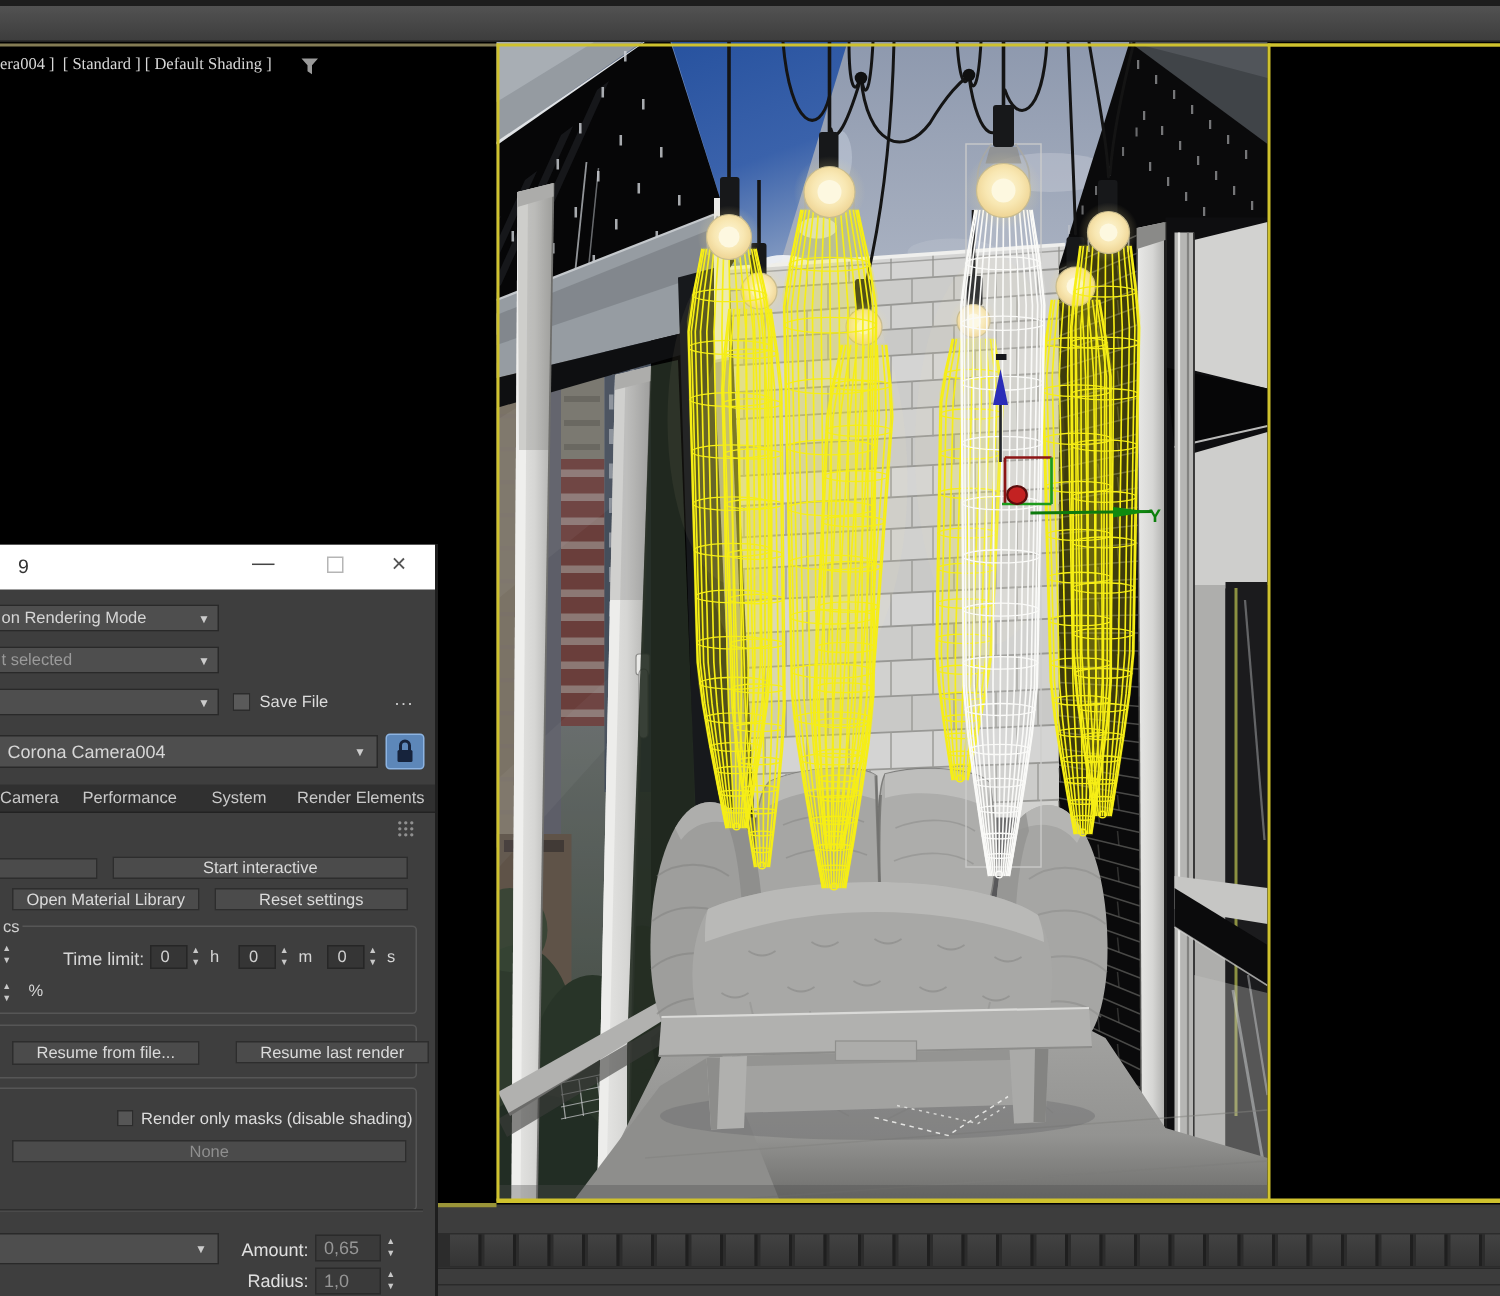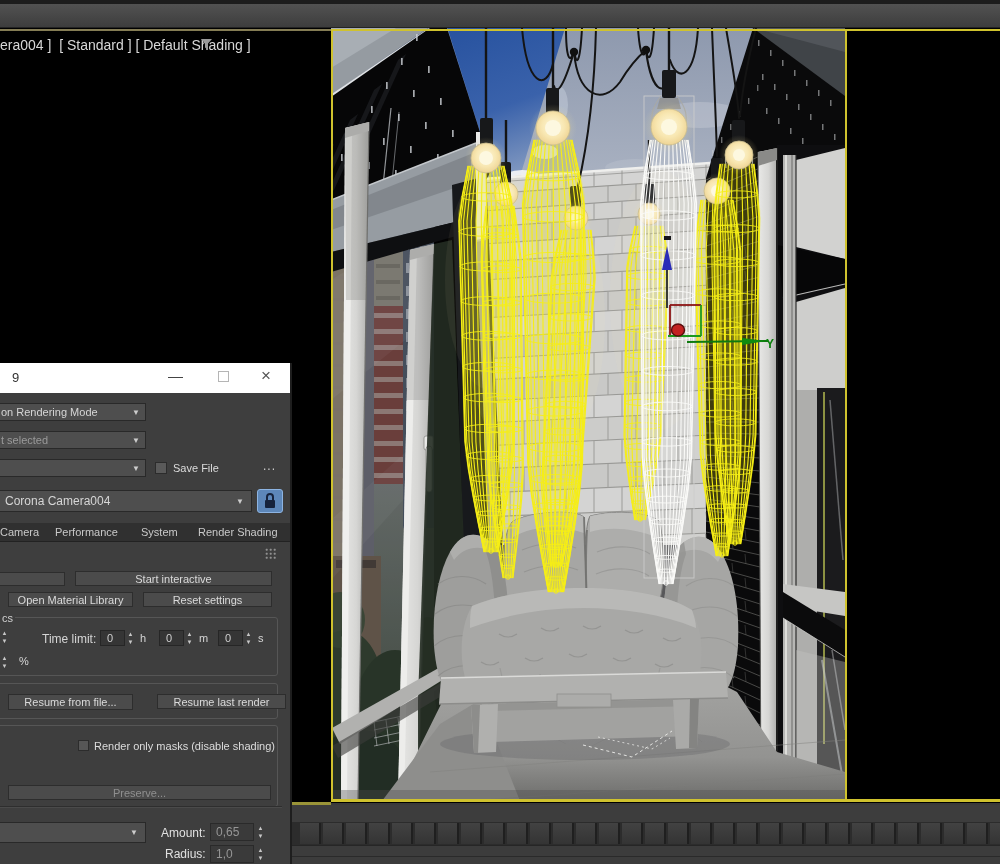--- a/index.html
+++ b/index.html
@@ -1,20 +1,20 @@
 <!DOCTYPE html>
 <html><head><meta charset="utf-8"><style>
 *{margin:0;padding:0;box-sizing:border-box}
 body{width:1000px;height:864px;overflow:hidden;background:#3a3a3a;font-family:"Liberation Sans",sans-serif;position:relative}
 </style></head><body>
 <div style="position:absolute;left:0;top:0;width:1000px;height:28px;background:linear-gradient(#525252,#3d3d3d);border-top:4px solid #1d1d1d;border-bottom:1px solid #232323"></div>
 <div style="position:absolute;left:0;top:28px;width:1000px;height:775px;background:#000"></div>
 <div style="position:absolute;left:0;top:29px;width:331px;height:2px;background:#847c54"></div>
 <div style="position:absolute;left:331px;top:29px;width:669px;height:2px;background:#c3b52d"></div>
-<div style="position:absolute;left:0;top:37px;color:#d8d8d8;font-size:14px;font-family:Liberation Sans, sans-serif">era004 ]&nbsp; [ Standard ] [ Default Shading ]</div>
+<div style="position:absolute;left:0;top:37px;color:#d8d8d8;font-size:11px;font-family:Liberation Serif, serif">era004 ]&nbsp; [ Standard ] [ Default Shading ]</div>
 <svg style="position:absolute;left:200px;top:38px" width="14" height="13" viewBox="0 0 14 13">
     <polygon points="1,1 12,1 8,5.5 8,11.5 5,9.5 5,5.5" fill="#9a9a9a"></polygon>
   </svg>
 <svg style="position:absolute;left:331px;top:28px" width="514" height="774" viewBox="331 28 514 774">
     <defs>
       <linearGradient id="paleSky" x1="0" y1="0" x2="0" y2="1">
         <stop offset="0" stop-color="#8e99ae"></stop>
         <stop offset="1" stop-color="#adb5c4"></stop>
       </linearGradient>
       <linearGradient id="deepSky" x1="0" y1="0" x2="0.3" y2="1">
@@ -1102,21 +1102,21 @@
     <div style="position:absolute;left:263px;top:96px;color:#cfcfcf;font-size:12px;letter-spacing:1px">...</div>
     <div style="background:#4e4e4e;border:1px solid #292929;color:#d6d6d6;font-size:11px;position:absolute;left:-6px;top:127px;width:258px;height:22px;line-height:21px;padding-left:10px;font-size:12px">Corona Camera004<span style="position:absolute;right:7px;top:0;font-size:8px;color:#ccc">▼</span></div>
     <div style="position:absolute;left:257px;top:126px;width:26px;height:24px;background:#5d87b9;border:1px solid #8db4e2;border-radius:3px"><svg width="24" height="22">
         <rect x="7" y="10" width="10" height="8" rx="1" fill="#16233c"></rect>
         <path d="M9,10 v-3 a3,3 0 0 1 6,0 v3" stroke="#16233c" stroke-width="2" fill="none"></path>
       </svg></div>
     <div style="position:absolute;left:0;top:160px;width:292px;height:19px;background:#303030;border-bottom:1px solid #222"></div>
     <div style="position:absolute;left:0px;top:163px;color:#c9c9c9;font-size:11px">Camera</div>
     <div style="position:absolute;left:55px;top:163px;color:#c9c9c9;font-size:11px">Performance</div>
     <div style="position:absolute;left:141px;top:163px;color:#c9c9c9;font-size:11px">System</div>
-    <div style="position:absolute;left:198px;top:163px;color:#c9c9c9;font-size:11px">Render Shading</div>
+    <div style="position:absolute;left:198px;top:163px;color:#c9c9c9;font-size:11px">Render Elements</div>
     <div style="position:absolute;left:265px;top:184px;width:14px;height:11px;color:#909090;font-size:5px;line-height:4px;letter-spacing:1px">●●●<br>●●●<br>●●●</div>
     <div style="background:#4b4b4b;border:1px solid #2d2d2d;color:#dadada;font-size:11px;text-align:center;position:absolute;left:-10px;top:209px;width:75px;height:14px"></div>
     <div style="background:#4b4b4b;border:1px solid #2d2d2d;color:#dadada;font-size:11px;text-align:center;position:absolute;left:75px;top:208px;width:197px;height:15px;line-height:14px">Start interactive</div>
     <div style="background:#4b4b4b;border:1px solid #2d2d2d;color:#dadada;font-size:11px;text-align:center;position:absolute;left:8px;top:229px;width:125px;height:15px;line-height:14px">Open Material Library</div>
     <div style="background:#4b4b4b;border:1px solid #2d2d2d;color:#dadada;font-size:11px;text-align:center;position:absolute;left:143px;top:229px;width:129px;height:15px;line-height:14px">Reset settings</div>
     <div style="position:absolute;left:-8px;top:254px;width:286px;height:59px;border:1px solid #565656;border-radius:3px"></div>
     <div style="position:absolute;left:0px;top:249px;background:#3e3e3e;color:#d0d0d0;font-size:11px;padding:0 2px">cs</div>
     <div style="position:absolute;left:0px;top:266px;width:9px;height:16px;font-size:6px;color:#c8c8c8;line-height:8.0px;text-align:center">▲<br>▼</div>
     <div style="position:absolute;left:42px;top:269px;color:#d6d6d6;font-size:12px">Time limit:</div>
     <div style="position:absolute;left:100px;top:267px;width:25px;height:16px;background:#353535;border:1px solid #262626;color:#cfcfcf;font-size:11px;line-height:15px;padding-left:6px">0</div>
@@ -1129,21 +1129,21 @@
     <div style="position:absolute;left:244px;top:267px;width:9px;height:16px;font-size:6px;color:#c8c8c8;line-height:8.0px;text-align:center">▲<br>▼</div>
     <div style="position:absolute;left:258px;top:269px;color:#d6d6d6;font-size:11px">s</div>
     <div style="position:absolute;left:0px;top:291px;width:9px;height:16px;font-size:6px;color:#c8c8c8;line-height:8.0px;text-align:center">▲<br>▼</div>
     <div style="position:absolute;left:19px;top:292px;color:#d6d6d6;font-size:11px">%</div>
     <div style="position:absolute;left:-8px;top:320px;width:286px;height:36px;border:1px solid #565656;border-radius:3px"></div>
     <div style="background:#4b4b4b;border:1px solid #2d2d2d;color:#dadada;font-size:11px;text-align:center;position:absolute;left:8px;top:331px;width:125px;height:16px;line-height:14px">Resume from file...</div>
     <div style="background:#4b4b4b;border:1px solid #2d2d2d;color:#dadada;font-size:11px;text-align:center;position:absolute;left:157px;top:331px;width:129px;height:15px;line-height:14px">Resume last render</div>
     <div style="position:absolute;left:-8px;top:362px;width:286px;height:82px;border:1px solid #565656;border-radius:3px"></div>
     <div style="position:absolute;left:78px;top:377px;width:11px;height:11px;background:#565656;border:1px solid #2c2c2c"></div>
     <div style="position:absolute;left:94px;top:377px;color:#dcdcdc;font-size:11px">Render only masks (disable shading)</div>
-    <div style="background:#4b4b4b;border:1px solid #2d2d2d;color:#dadada;font-size:11px;text-align:center;position:absolute;left:8px;top:422px;width:263px;height:15px;line-height:14px;color:#8f8f8f">Preserve...</div>
+    <div style="background:#4b4b4b;border:1px solid #2d2d2d;color:#dadada;font-size:11px;text-align:center;position:absolute;left:8px;top:397px;width:263px;height:15px;line-height:14px;color:#8f8f8f">None</div>
     <div style="position:absolute;left:0;top:443px;width:282px;height:2px;background:#2e2e2e;border-bottom:1px solid #4a4a4a"></div>
     <div style="background:#4e4e4e;border:1px solid #292929;color:#d6d6d6;font-size:11px;position:absolute;left:-6px;top:459px;width:152px;height:21px;line-height:20px">
       <span style="position:absolute;right:7px;top:0;font-size:8px;color:#ccc">▼</span>
     </div>
     <div style="position:absolute;left:161px;top:463px;color:#e0e0e0;font-size:12px">Amount:</div>
     <div style="position:absolute;left:210px;top:460px;width:44px;height:18px;background:#3a3a3a;border:1px solid #2a2a2a;color:#969696;font-size:12px;line-height:17px;padding-left:5px">0,65</div>
     <div style="position:absolute;left:256px;top:461px;width:9px;height:16px;font-size:6px;color:#c8c8c8;line-height:8.0px;text-align:center">▲<br>▼</div>
     <div style="position:absolute;left:165px;top:484px;color:#e0e0e0;font-size:12px">Radius:</div>
     <div style="position:absolute;left:210px;top:482px;width:44px;height:18px;background:#3a3a3a;border:1px solid #2a2a2a;color:#969696;font-size:12px;line-height:17px;padding-left:5px">1,0</div>
     <div style="position:absolute;left:256px;top:483px;width:9px;height:16px;font-size:6px;color:#c8c8c8;line-height:8.0px;text-align:center">▲<br>▼</div>

